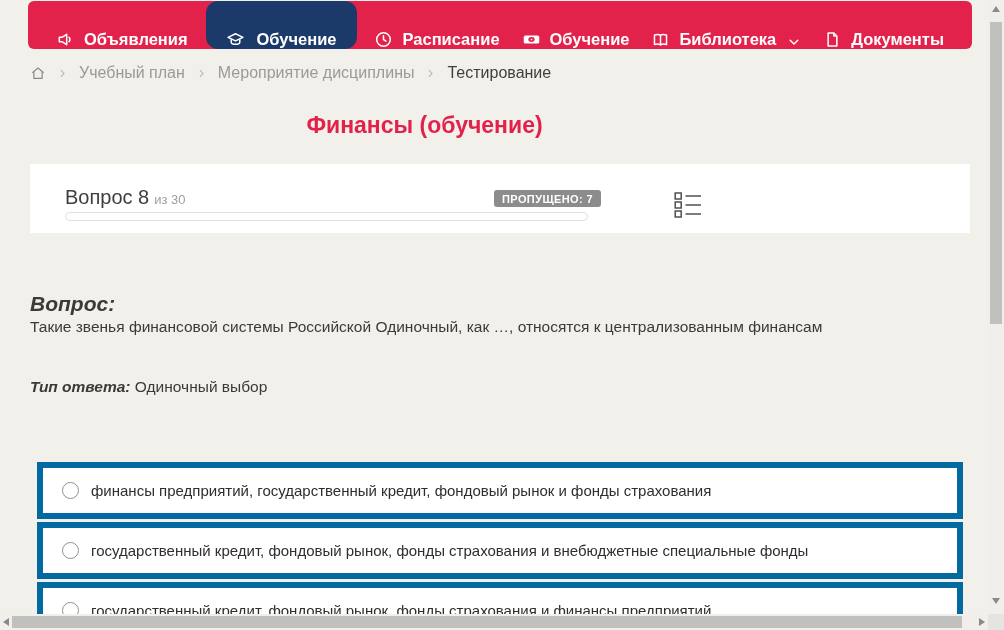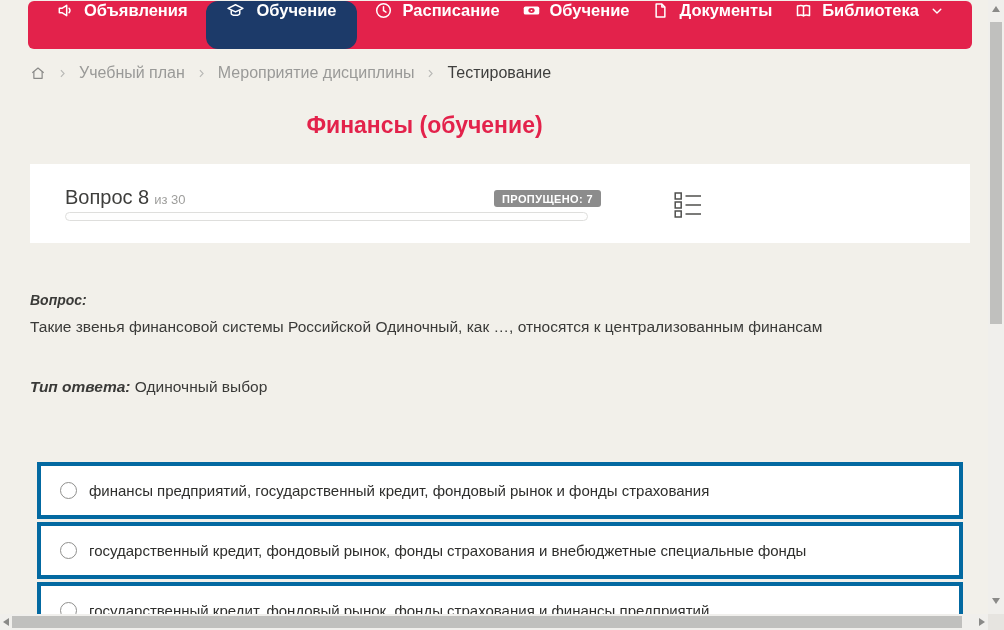--- a/index.html
+++ b/index.html
@@ -4,62 +4,62 @@
 <style>
   * { margin:0; padding:0; box-sizing:border-box; }
   html,body { width:1004px; height:630px; overflow:hidden; }
   body { font-family:"Liberation Sans","DejaVu Sans",sans-serif; background:#F2F0EA; position:relative; }
   #app { position:absolute; inset:0; width:1004px; height:630px; }
 
   
   .nav { position:absolute; left:28px; top:1px; width:944px; height:48px;
          background:#E3224B; border-radius:6px; display:flex; align-items:stretch;
          justify-content:space-between; padding:0 24px; }
-  .nav-item { display:flex; align-items:flex-start; gap:9px; color:#FFFFFF;
+  .nav-item { display:flex; align-items:flex-end; gap:9px; color:#FFFFFF;
               font-size:16.5px; font-weight:bold; cursor:pointer; padding:0 4px; white-space:nowrap; }
   .nav-item.active { background:#1C3A69; border-radius:12px; padding:0 20px;gap:12px; }
   .nav-item svg { width:19px; height:19px; display:block; }
   .nav-caret svg { width:14px; height:14px; margin-left:2px; margin-top:3px; }
 
   
   .crumbs { position:absolute; left:30px; top:62px; height:22px; display:flex; align-items:center; gap:11px; }
   .crumb { font-size:16px; color:#9A9A98; cursor:pointer; }
   .crumb.current { color:#3F3F3E; cursor:default; }
   .crumb-sep svg { width:11px; height:11px; display:block; margin-top:1px; }
   .home-ic svg { width:16px; height:16px; display:block; }
 
   
   .page-title { position:absolute; left:8px; top:112px; width:833px; text-align:center;
                 color:#E3224B; font-size:23px; font-weight:bold; }
 
   
-  .card { position:absolute; left:30px; top:164px; width:940px; height:79px; background:#FFFFFF; }
+  .card { position:absolute; left:30px; top:164px; width:940px; height:69px; background:#FFFFFF; }
   .q-num { position:absolute; left:35px; top:22px; font-size:20px; color:#3E3E3C; }
   .q-total { font-size:13px; color:#9E9E9C; margin-left:5px; }
   .skip-badge { position:absolute; left:464px; top:26px; background:#8C8C8C; color:#FFFFFF;
                 font-size:11px; font-weight:bold; padding:3px 8px 2px; border-radius:3px; letter-spacing:.4px;text-align:right; }
   .progress { position:absolute; left:35px; top:48px; width:523px; height:9px;
               border:1px solid #DEDEDC; border-radius:5px; background:#FEFEFE; overflow:hidden; }
   .progress-fill { height:100%; background:#E3224B; width:0%; }
   .qlist-btn { position:absolute; left:644px; top:27px; width:28px; height:28px; cursor:pointer; }
   .qlist-btn svg { width:28px; height:28px; display:block; }
   .timer { position:absolute; right:20px; top:19px; font-size:31px; font-weight:200;
            color:#4D4C4A; letter-spacing:1px; font-family:"DejaVu Sans","Liberation Sans",sans-serif; }
   .timer .secs { color:#A3A2A0; }
 
   
-  .q-label { position:absolute; left:30px; top:292px; font-size:14px; font-weight:bold;
+  .q-label { position:absolute; left:30px; top:292px; font-size:21px; font-weight:bold;
              font-style:italic; color:#3A3A38; }
   .q-text  { position:absolute; left:30px; top:318px; width:920px; font-size:15.5px; color:#3A3A38; }
   .q-type  { position:absolute; left:30px; top:378px; font-size:15.5px; color:#3A3A38; }
   .q-type .tlabel { font-weight:bold; font-style:italic; }
 
   
   .option { position:absolute; left:37px; width:926px; height:57px; background:#FFFFFF;
-            border:4px solid #0369a1; display:flex; align-items:center; cursor:pointer; }
+            border:6px solid #0369a1; display:flex; align-items:center; cursor:pointer; }
   .option .radio { width:17px; height:17px; border:1.5px solid #8F8F8D; border-radius:50%;
                    background:#FFFFFF; margin-left:19px; flex:0 0 auto; }
   .option .opt-text { margin-left:12px; font-size:15px; color:#2E2E2C; }
   .opt-1 { top:462px; } .opt-2 { top:522px; } .opt-3 { top:582px; }
 
   
   .vscroll { position:absolute; right:0; top:0; width:16px; height:614px; background:#F0EFEC; }
   .vthumb  { position:absolute; left:2px; top:22px; width:12px; height:302px; background:#C0C0BE; }
   .arrow   { position:absolute; width:0; height:0; }
   .ar-up   { left:4px; top:6px; border-left:4px solid transparent; border-right:4px solid transparent;
@@ -117,40 +117,40 @@
           <ellipse cx="12" cy="12" rx="4" ry="3.1" fill="#E3224B"></ellipse>
           <circle cx="12" cy="12" r="1.1" fill="#fff"></circle>
         </svg>
       </span>
       <span>Обучение</span>
     </div>
 
     <div class="nav-item">
       <span>
         <svg viewBox="0 0 24 24" fill="none" stroke="#fff" stroke-width="1.9" stroke-linejoin="round">
-          <path d="M6.5 3.8h7.2l3.8 3.8v12.6H6.5V3.8z"></path>
-          <path d="M13.7 3.8v3.8h3.8"></path>
-        </svg>
-      </span>
-      <span>Документы</span>
-    </div>
-
-    <div class="nav-item">
-      <span>
-        <svg viewBox="0 0 24 24" fill="none" stroke="#fff" stroke-width="1.9" stroke-linejoin="round">
           <path d="M12 6.8c-1.6-1.3-4.6-1.3-7.6-.4v12c3-.9 6-.9 7.6.4 1.6-1.3 4.6-1.3 7.6-.4v-12c-3-.9-6-.9-7.6.4z"></path>
           <path d="M12 6.8v12"></path>
         </svg>
       </span>
       <span>Библиотека</span>
       <span class="nav-caret">
         <svg viewBox="0 0 24 24" fill="none" stroke="#fff" stroke-width="2.4" stroke-linecap="round" stroke-linejoin="round">
           <path d="M5.5 9l6.5 6.5L18.5 9"></path>
         </svg>
       </span>
+    </div>
+
+    <div class="nav-item">
+      <span>
+        <svg viewBox="0 0 24 24" fill="none" stroke="#fff" stroke-width="1.9" stroke-linejoin="round">
+          <path d="M6.5 3.8h7.2l3.8 3.8v12.6H6.5V3.8z"></path>
+          <path d="M13.7 3.8v3.8h3.8"></path>
+        </svg>
+      </span>
+      <span>Документы</span>
     </div>
   </nav>
 
   <div class="crumbs">
     <span class="home-ic">
       <svg viewBox="0 0 24 24" fill="none" stroke="#8A8A88" stroke-width="1.8" stroke-linejoin="round">
         <path d="M3.5 11.5L12 4.5l8.5 7"></path>
         <path d="M5.8 9.8V20h12.4V9.8"></path>
       </svg>
     </span>

